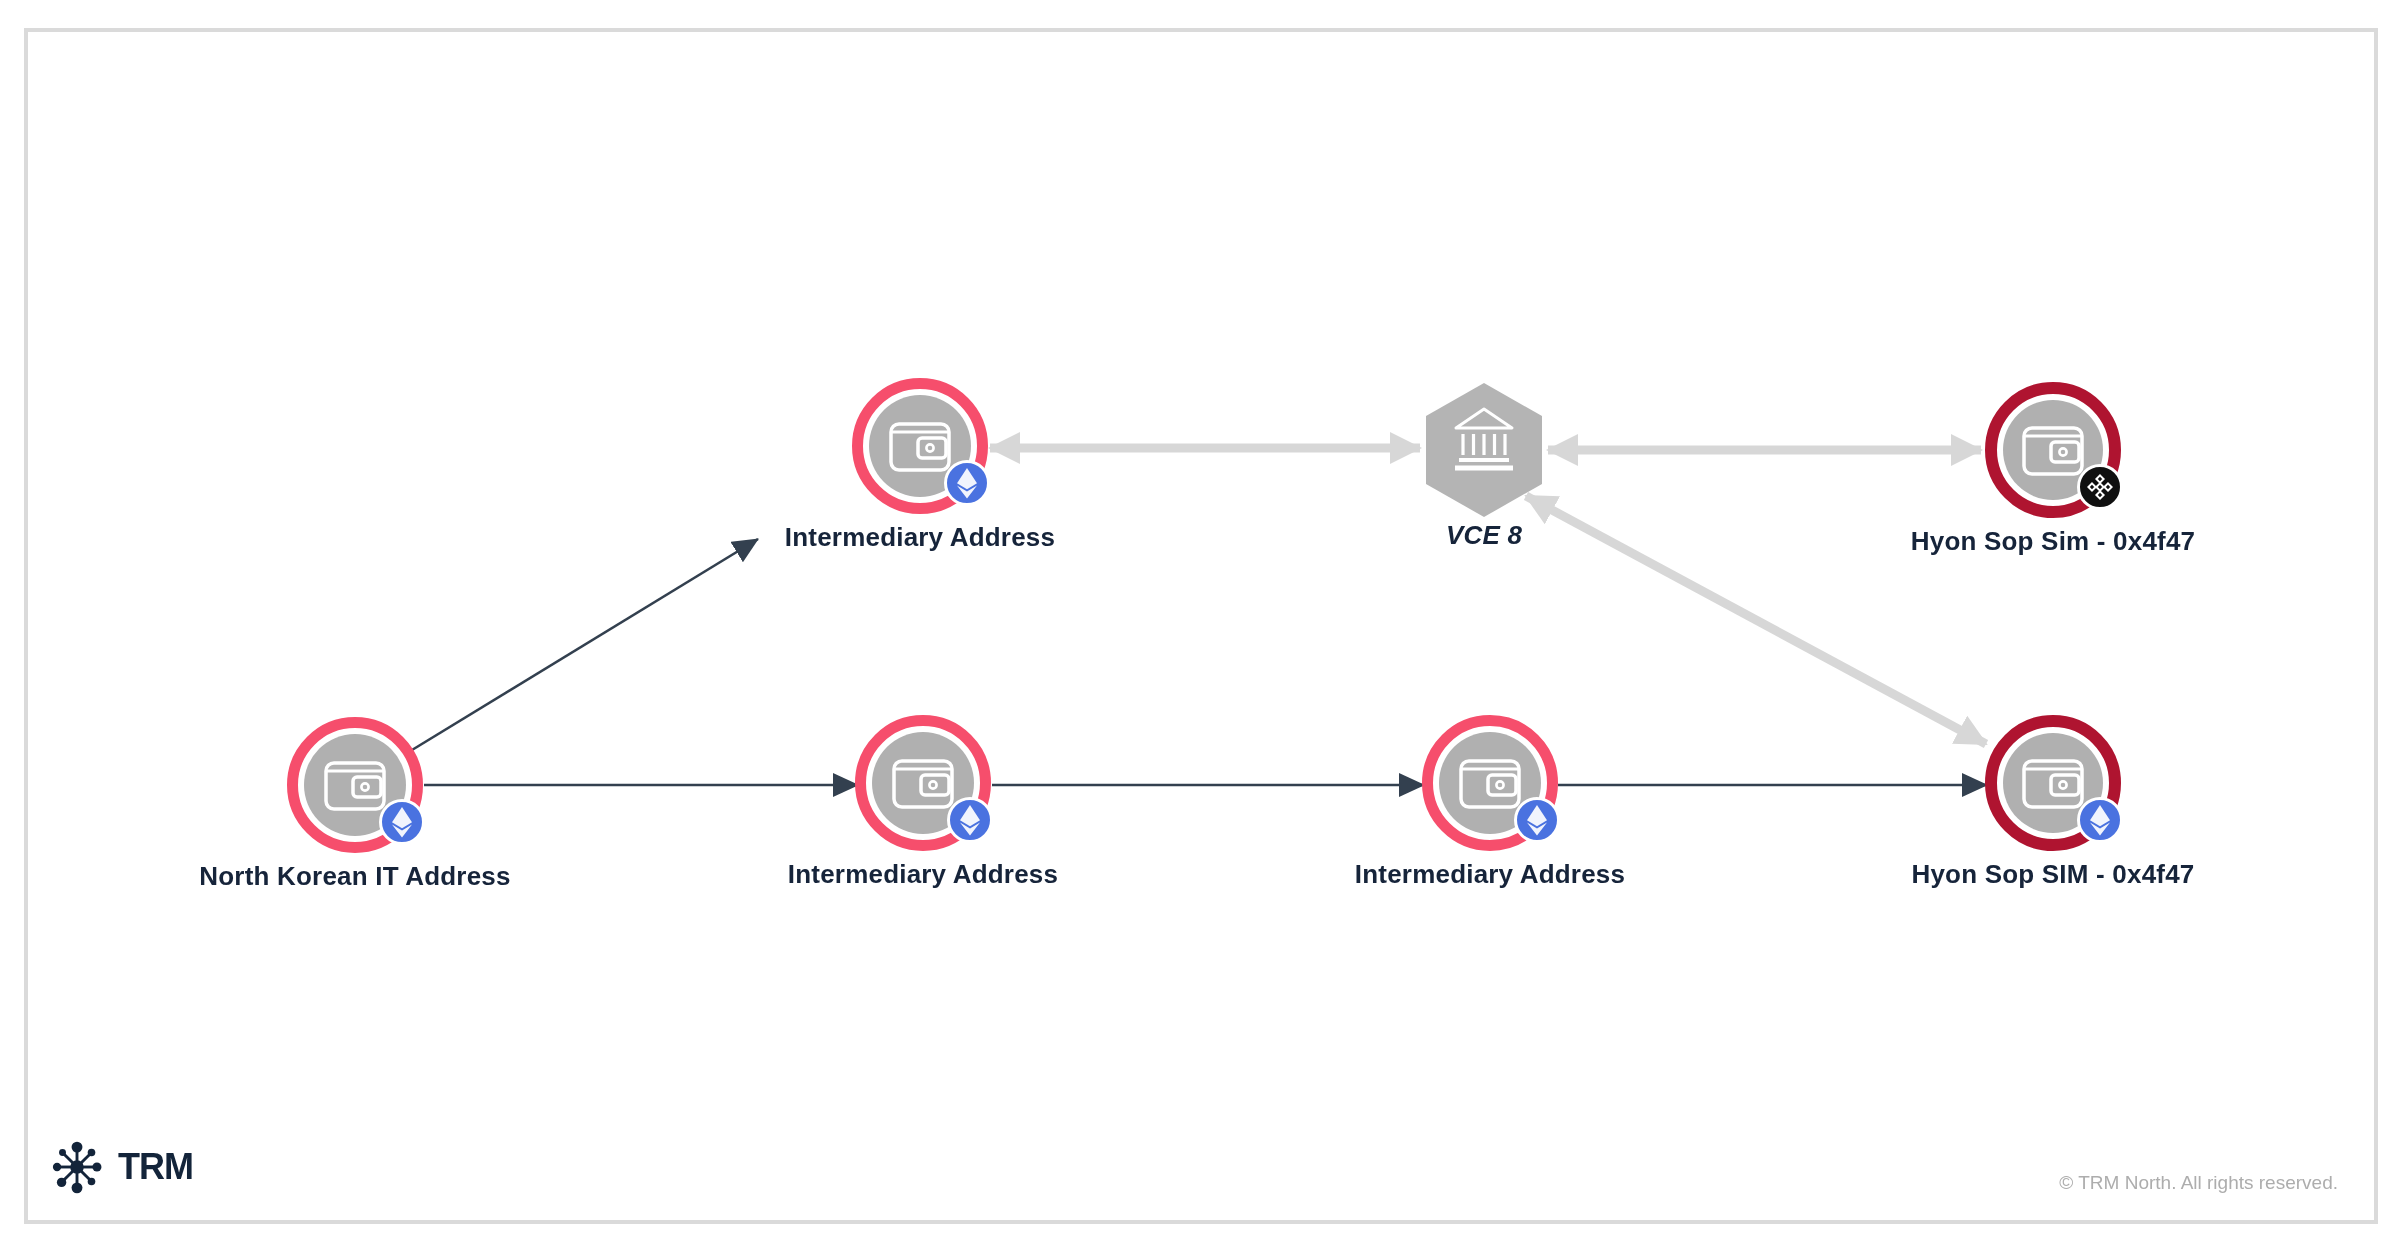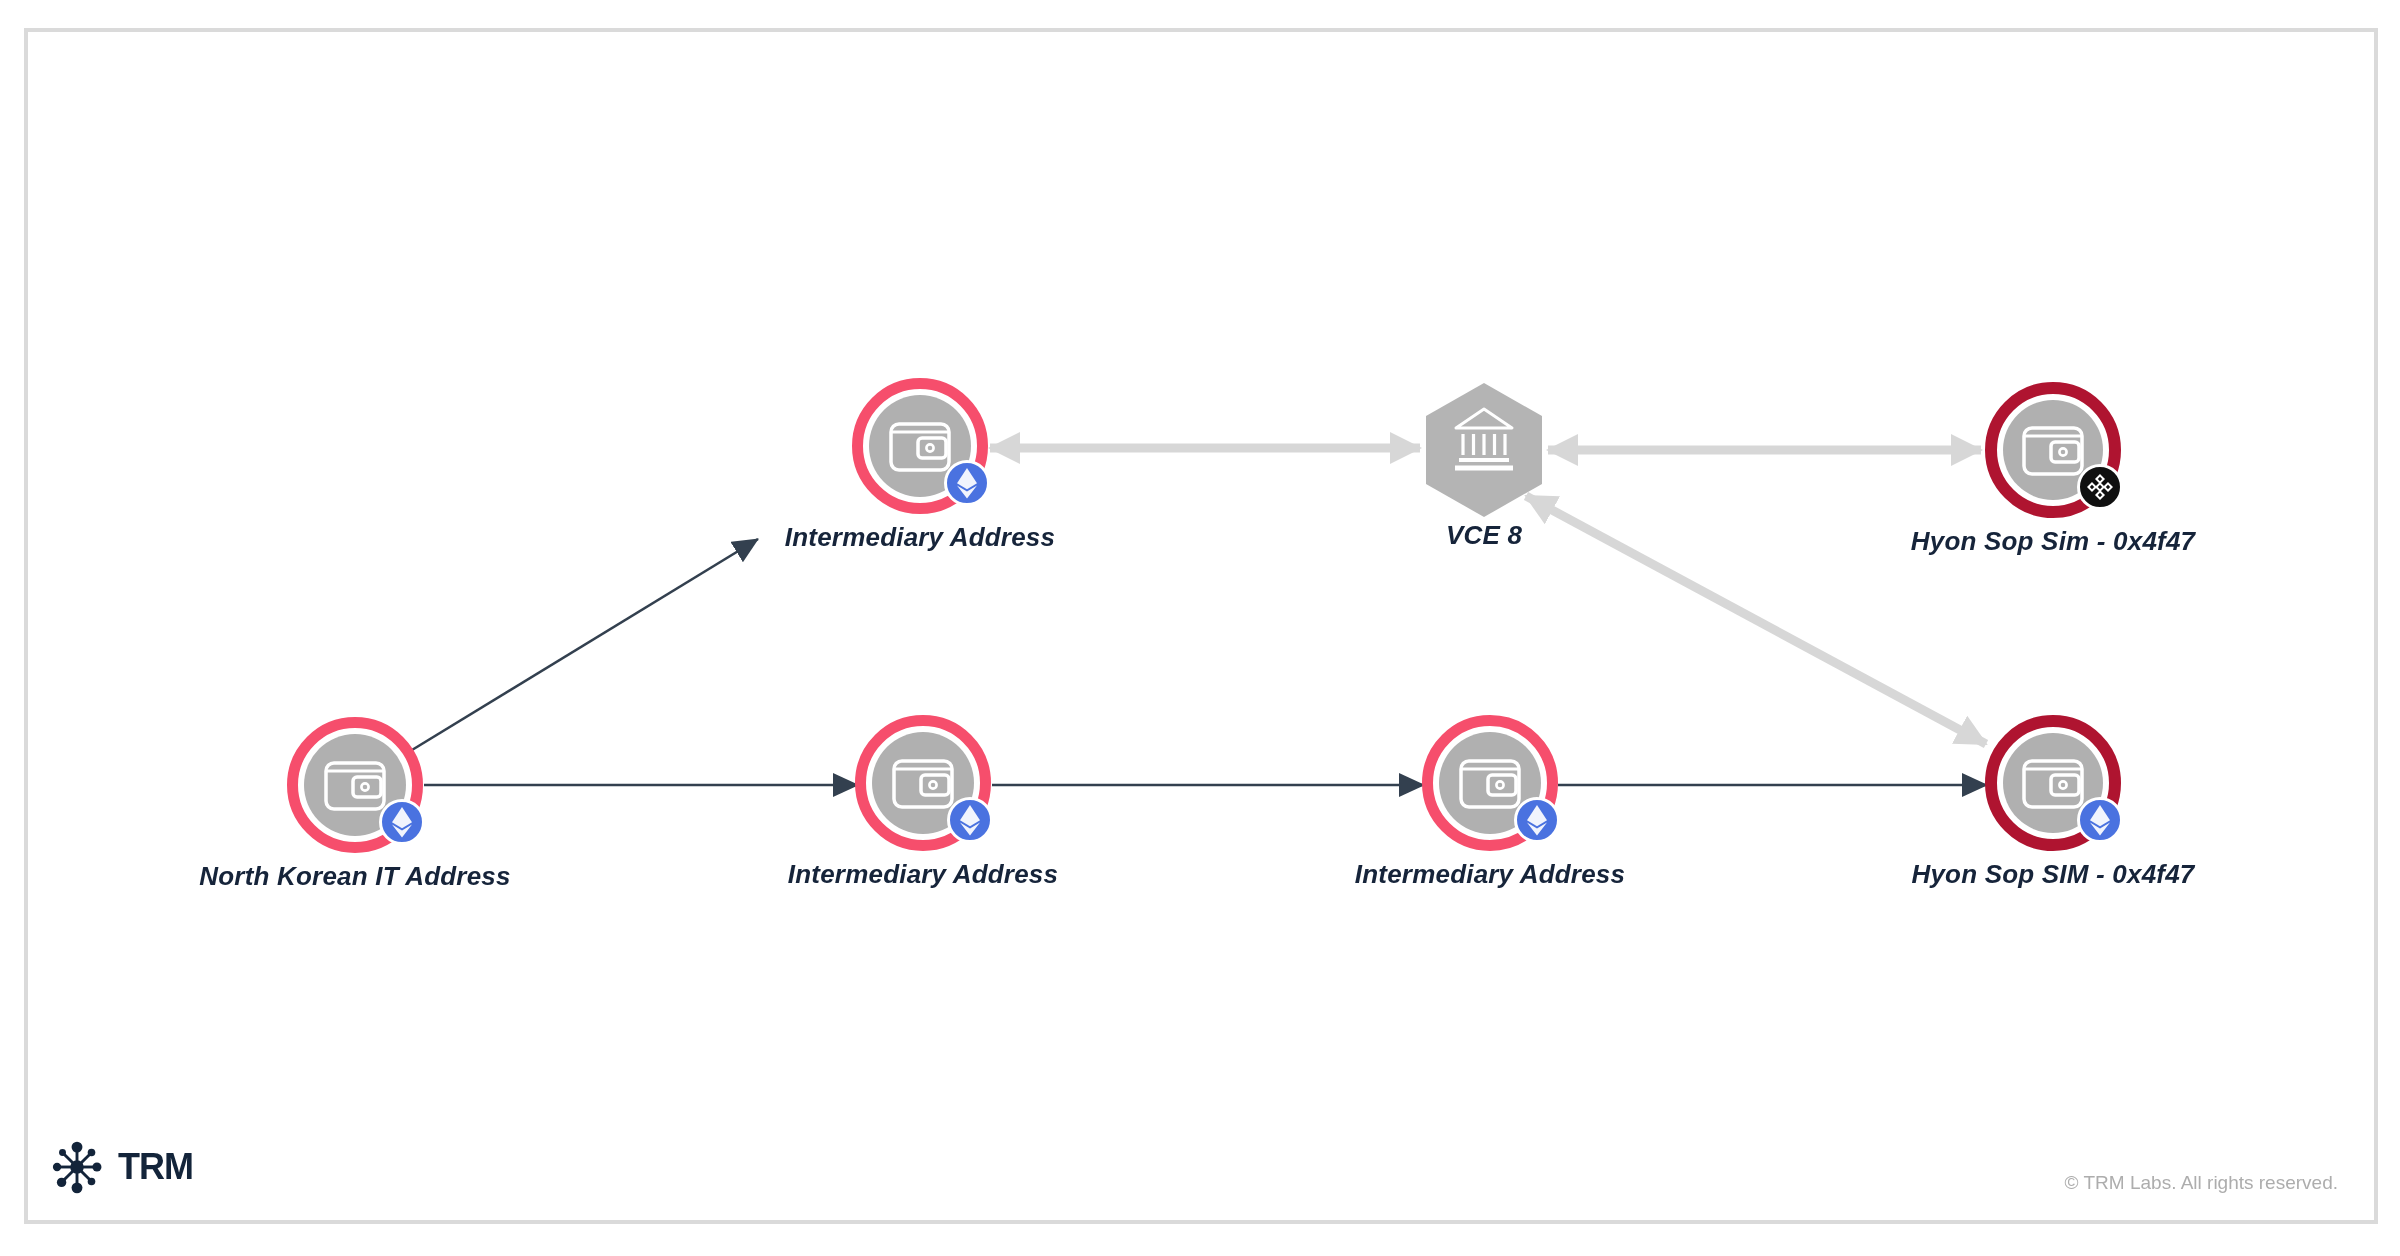--- a/index.html
+++ b/index.html
@@ -8,21 +8,21 @@
   svg.edges{position:absolute;left:0;top:0;width:2400px;height:1256px;}
   .node-wrap{position:absolute;width:0;height:0;}
   .circle{position:absolute;left:-68px;top:-68px;width:136px;height:136px;border-radius:50%;box-sizing:border-box;background:#ffffff;display:block;}
   .ring-pink{border:11px solid #f64e6c;}
   .ring-red{border:12px solid #af1430;}
   .core{position:absolute;inset:6px;border-radius:50%;background:#b0b0b0;display:flex;align-items:center;justify-content:center;}
   .badge{position:absolute;left:24px;top:14px;width:46px;height:46px;border-radius:50%;border:3px solid #ffffff;box-sizing:border-box;display:flex;align-items:center;justify-content:center;}
   .badge-eth{background:#4a72e0;}
   .badge-bnb{background:#101010;}
   .node-label{position:absolute;left:-350px;width:700px;text-align:center;font-weight:bold;font-size:26px;color:#16243a;letter-spacing:0.2px;}
-  .lbl-wallet{top:76px;font-style:italic;}
+  .lbl-wallet{top:76px;}
   .lbl-hex{top:70px;font-style:italic;}
   .hex-svg{position:absolute;left:-58px;top:-67px;}
   .brand{position:absolute;left:48px;top:1138px;display:flex;align-items:center;gap:12px;}
   .brand-text{font-weight:bold;font-size:36px;color:#13243a;letter-spacing:-1px;}
   .copyright{position:absolute;right:62px;top:1172px;font-size:19px;color:#adadad;}
 </style>
 </head>
 <body>
 
 <div class="frame"></div>
@@ -207,13 +207,13 @@
       <circle cx="48" cy="48" r="4.2"></circle>
       <circle cx="32" cy="55" r="6"></circle>
       <circle cx="15" cy="49" r="5.2"></circle>
       <circle cx="10" cy="32" r="4.6"></circle>
       <circle cx="16" cy="16" r="3.8"></circle>
     </g>
   </svg>
   <span class="brand-text">TRM</span>
 </div>
 
-<div class="copyright">© TRM Labs. All rights reserved.</div>
+<div class="copyright">© TRM North. All rights reserved.</div>
 
 </body></html>

